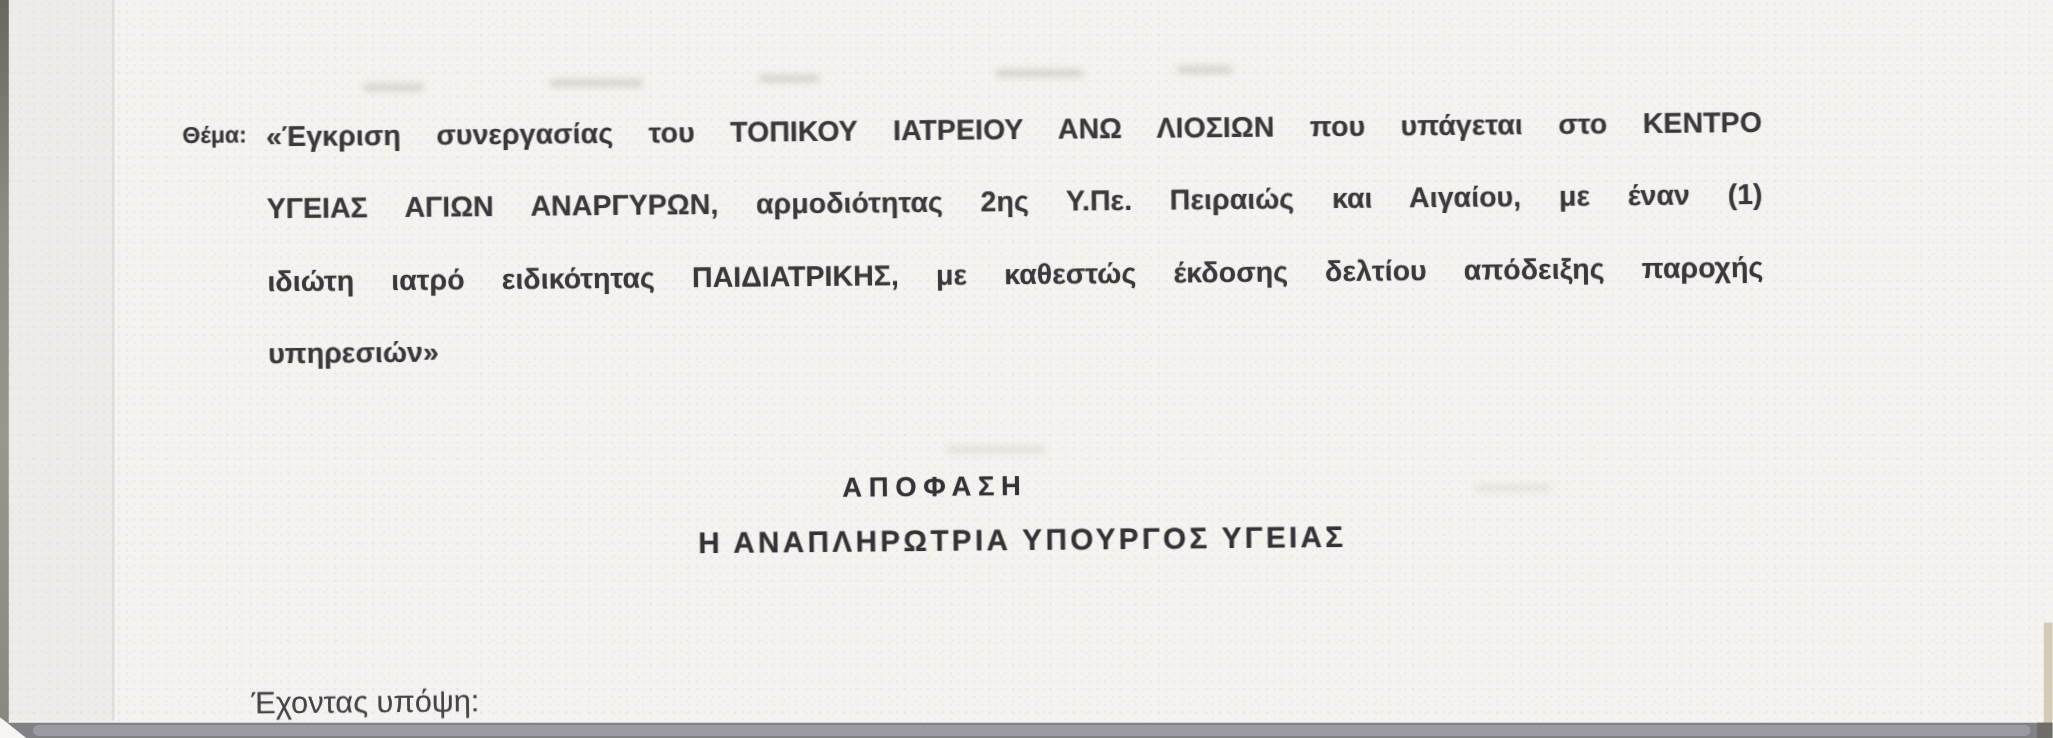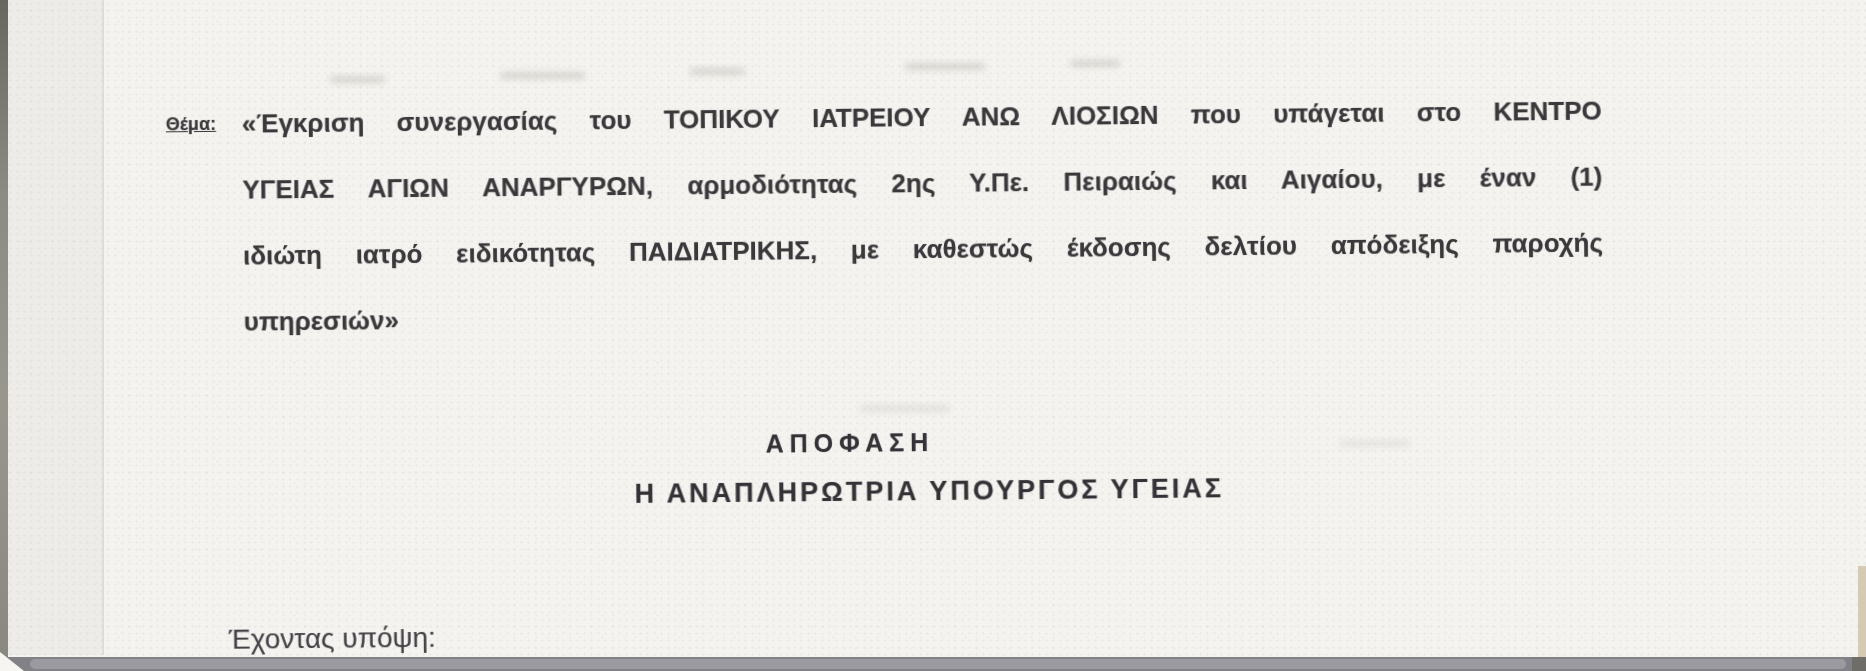--- a/index.html
+++ b/index.html
@@ -40,23 +40,22 @@
   
   #content{
     position:absolute;inset:0;
     transform:rotate(-0.55deg);
     transform-origin:933px 350px;
     color:var(--ink);
     filter:blur(0.3px);
   }
   .subject-label{
     position:absolute;left:168px;top:84px;
-    font-size:18px;font-weight:700;line-height:66px;
+    font-size:21px;font-weight:700;line-height:66px;
     text-shadow:0 0 1px rgba(58,56,59,0.4);
-    text-decoration:underline;
   }
   .subject-paragraph{
     position:absolute;left:244px;top:84px;width:1360px;
     font-size:26px;font-weight:700;line-height:66px;
     text-shadow:0 0 1px rgba(58,56,59,0.4);
   }
   .subject-line{text-align:justify;text-align-last:justify;}
   .subject-line.last{text-align:justify;text-align-last:left;}
   .decision-heading{
     position:absolute;left:849px;top:428px;transform:translateX(-50%);

